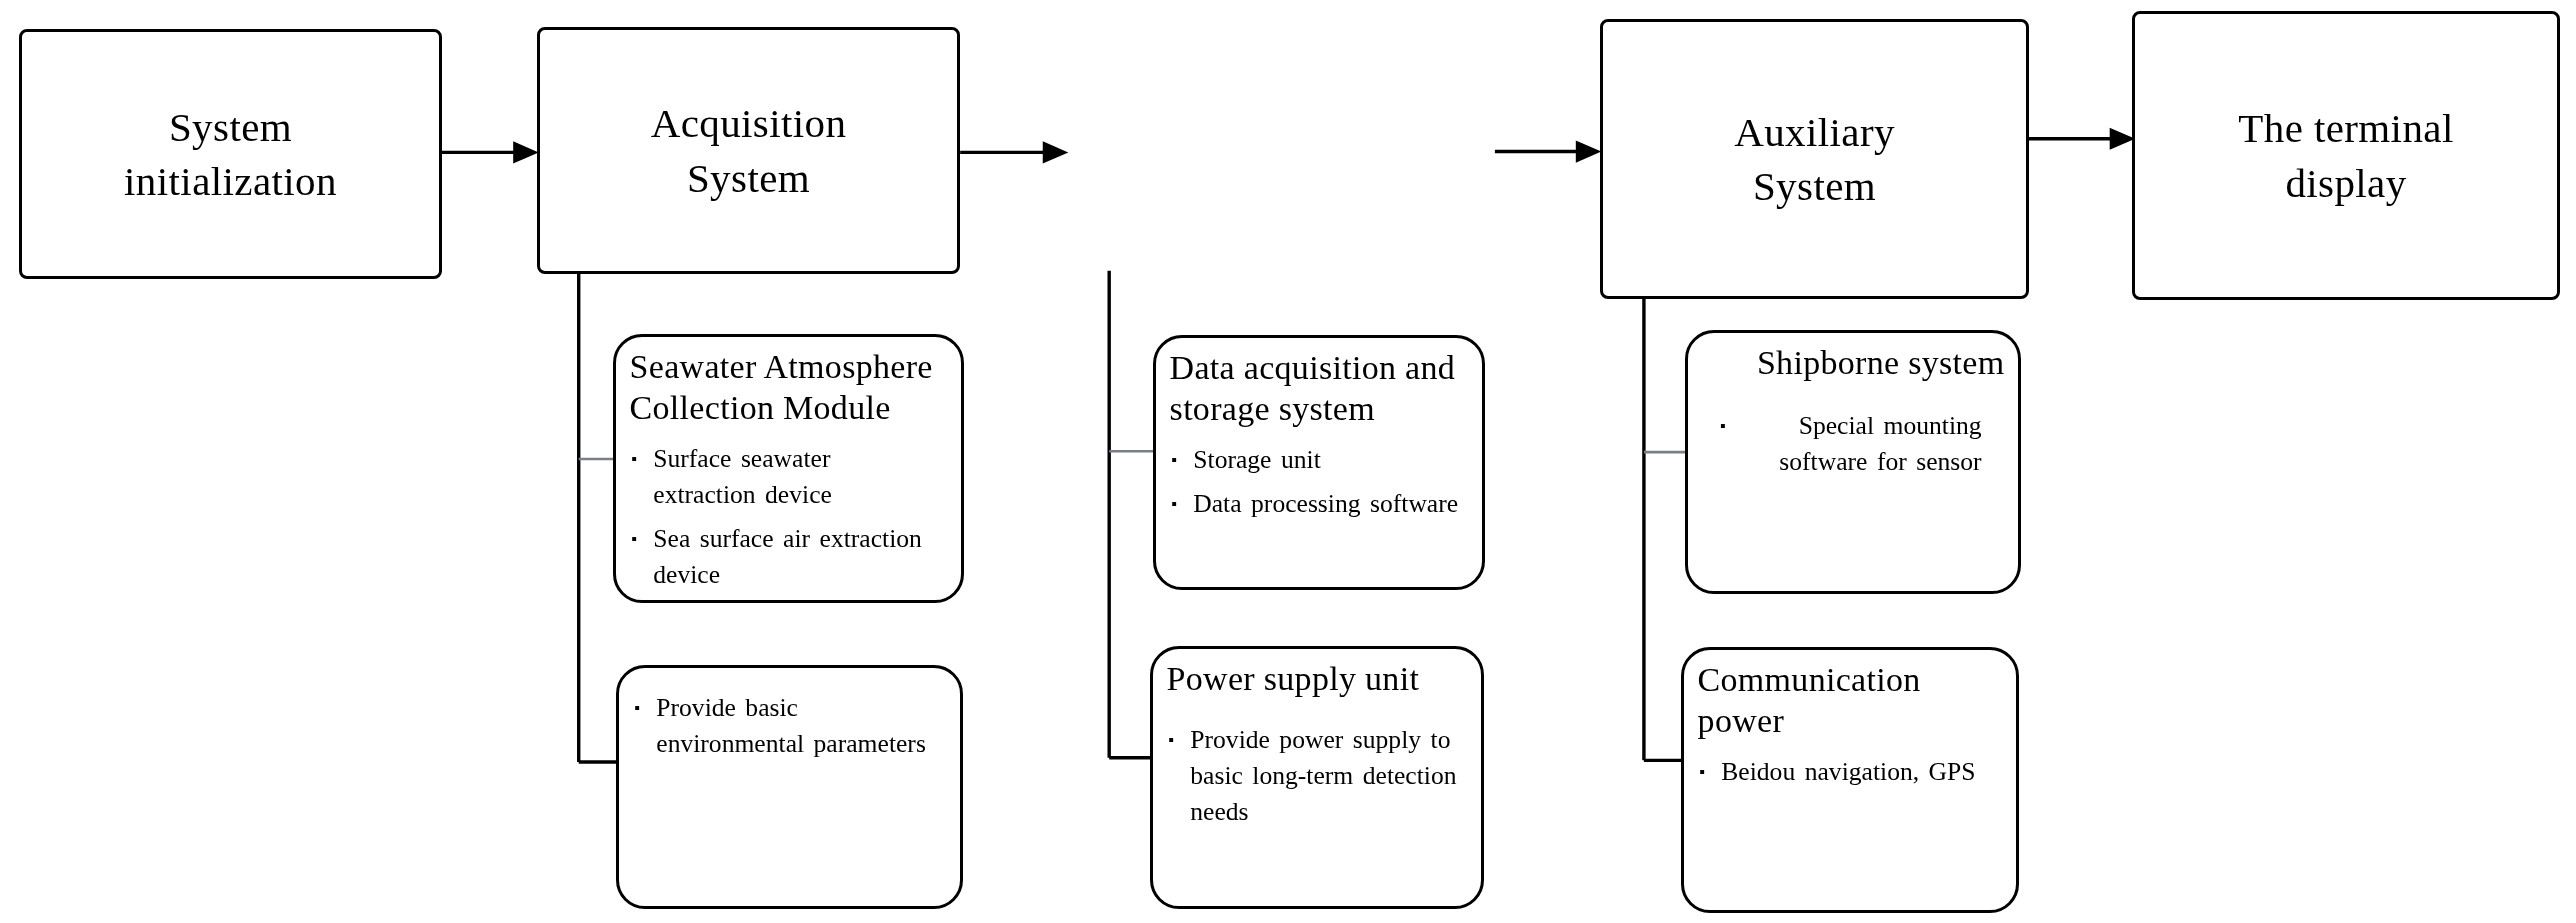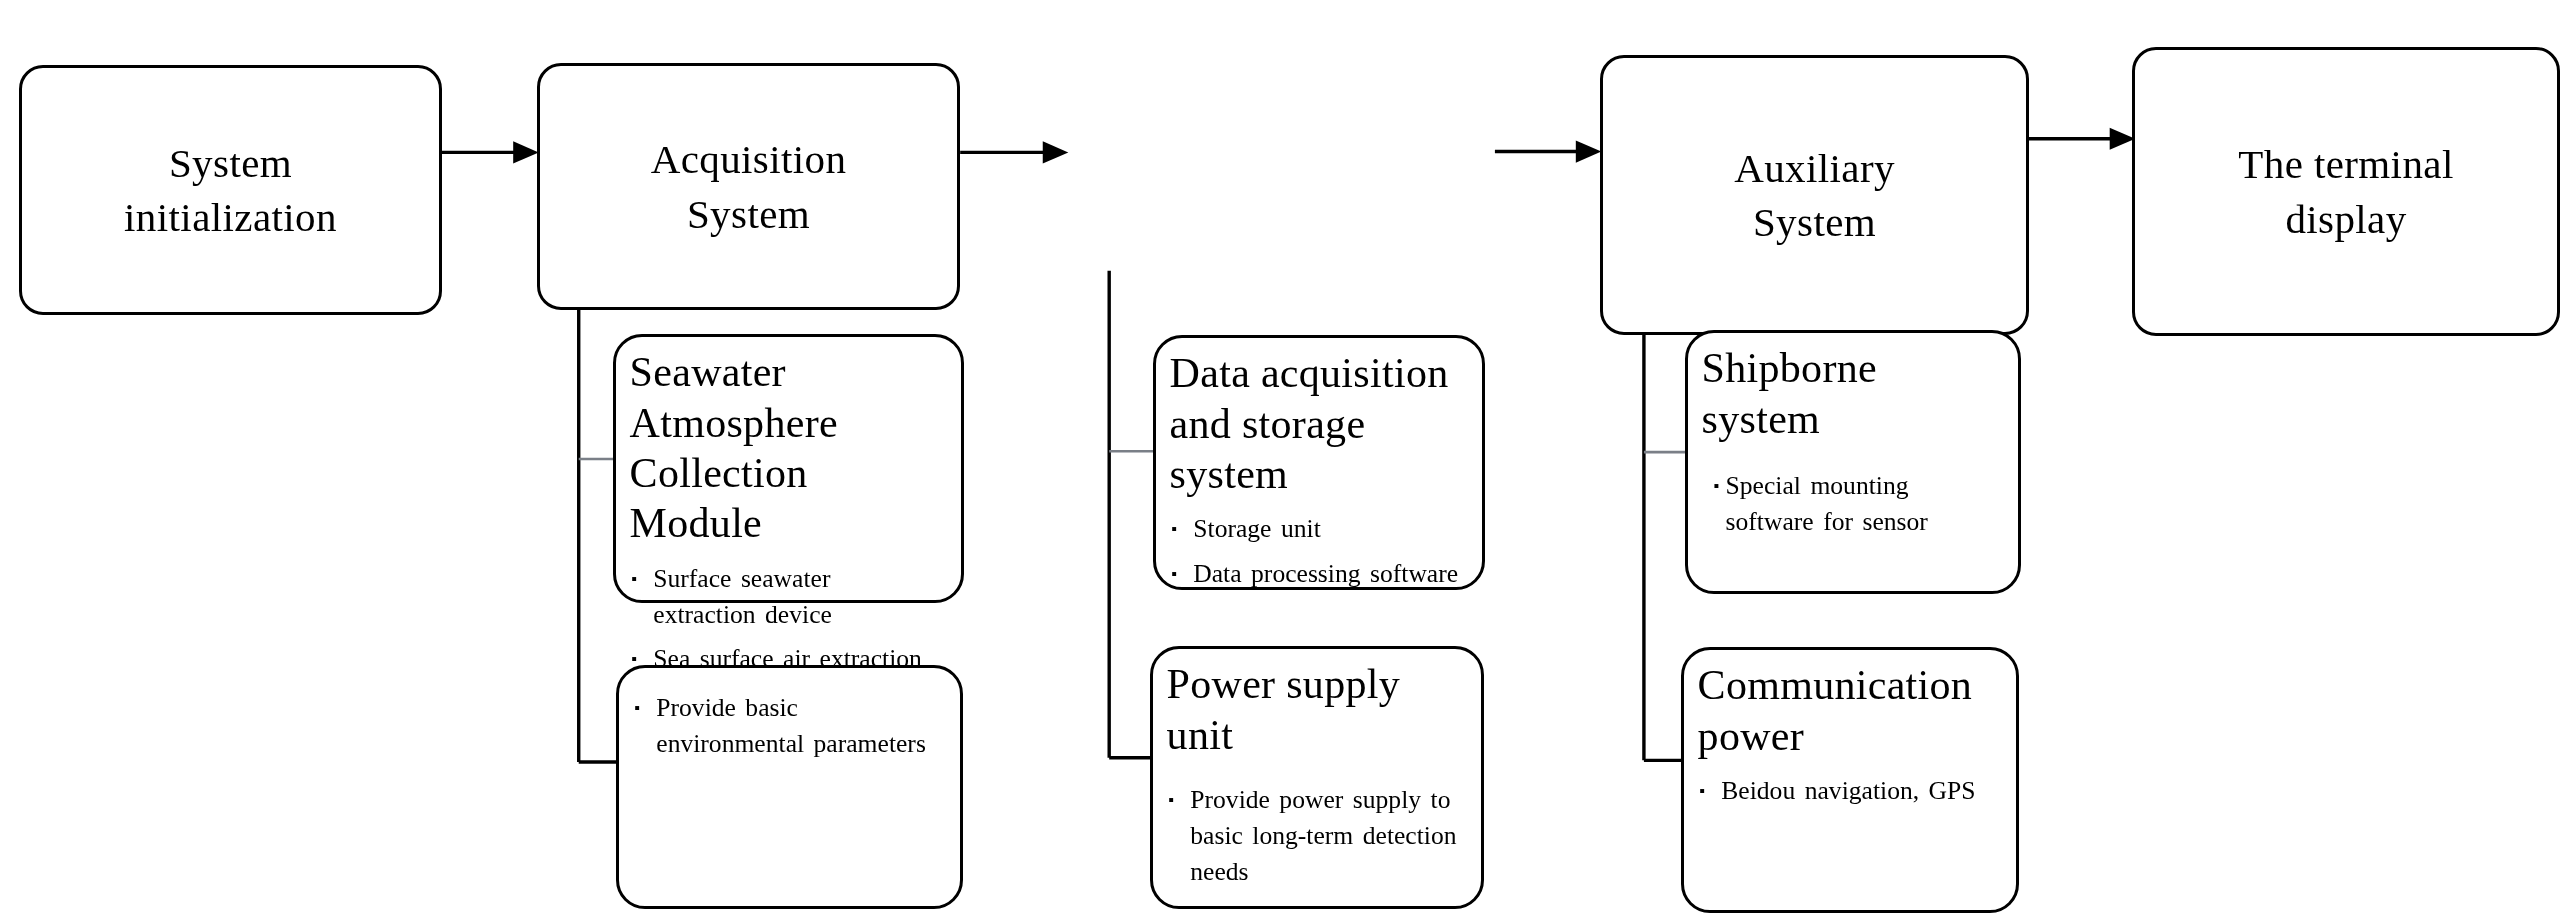--- a/index.html
+++ b/index.html
@@ -22,26 +22,25 @@
     top: 0;
     z-index: 1;
   }
   
   .flow-node {
     position: absolute;
     z-index: 2;
     box-sizing: border-box;
     background: #ffffff;
     border: 3.4px solid #000000;
-    border-radius: 24px;
+    border-radius: 8px;
     display: flex;
     align-items: center;
     justify-content: center;
     text-align: center;
-    margin-top: 36px;
   }
   .flow-label {
     font-size: 41px;
     line-height: 1.32;
     letter-spacing: 0.4px;
   }
   .n1 { left: 19px;   top: 29px; width: 423px; height: 250px; }
   .n2 { left: 537px;  top: 27px; width: 423px; height: 247px; }
   .n3 { left: 1067px; top: 22px; width: 428px; height: 250px; }
   .n4 { left: 1600px; top: 19px; width: 429px; height: 280px; }
@@ -55,21 +54,21 @@
   .sub-box {
     position: absolute;
     z-index: 2;
     box-sizing: border-box;
     background: #ffffff;
     border: 3.4px solid #000000;
     border-radius: 29px;
     padding: 10.2px 13.6px 8.5px 13.6px;
   }
   .sub-title {
-    font-size: 42px;
+    font-size: 34px;
     line-height: 1.2;
     letter-spacing: 0.3px;
   }
   .bullets {
     list-style: none;
     margin: 12px 0 0 0;
     padding: 0 0 0 1.7px;
     font-size: 25.6px;
     line-height: 1.4;
     word-spacing: 0.12em;
@@ -85,21 +84,21 @@
     width: 22px;
     flex: 0 0 22px;
   }
   .bullet-text {
     max-width: 281px;
   }
   .a1 { left: 613px;  top: 334px; width: 351px; height: 269px; }
   .a2 { left: 616px;  top: 665px; width: 347px; height: 244px; }
   .c1 { left: 1153px; top: 335px; width: 332px; height: 255px; }
   .c2 { left: 1150px; top: 646px; width: 334px; height: 263px; }
-  .x1 { left: 1685px; top: 330px; width: 336px; height: 264px; }
+  .x1 { left: 1685px; top: 330px; width: 336px; height: 264px; text-align: right; }
   .x2 { left: 1681px; top: 647px; width: 338px; height: 266px; }
   .c2 .bullets { margin-top: 22px; }
   .x1 .bullets { margin-top: 24px; padding-left: 12px; }
   .x1 .bullet-marker { width: 12px; flex: 0 0 12px; }
   .x1 .bullet-text { max-width: 256px; }
 </style>
 </head>
 <body>
 
 <div class="canvas">

